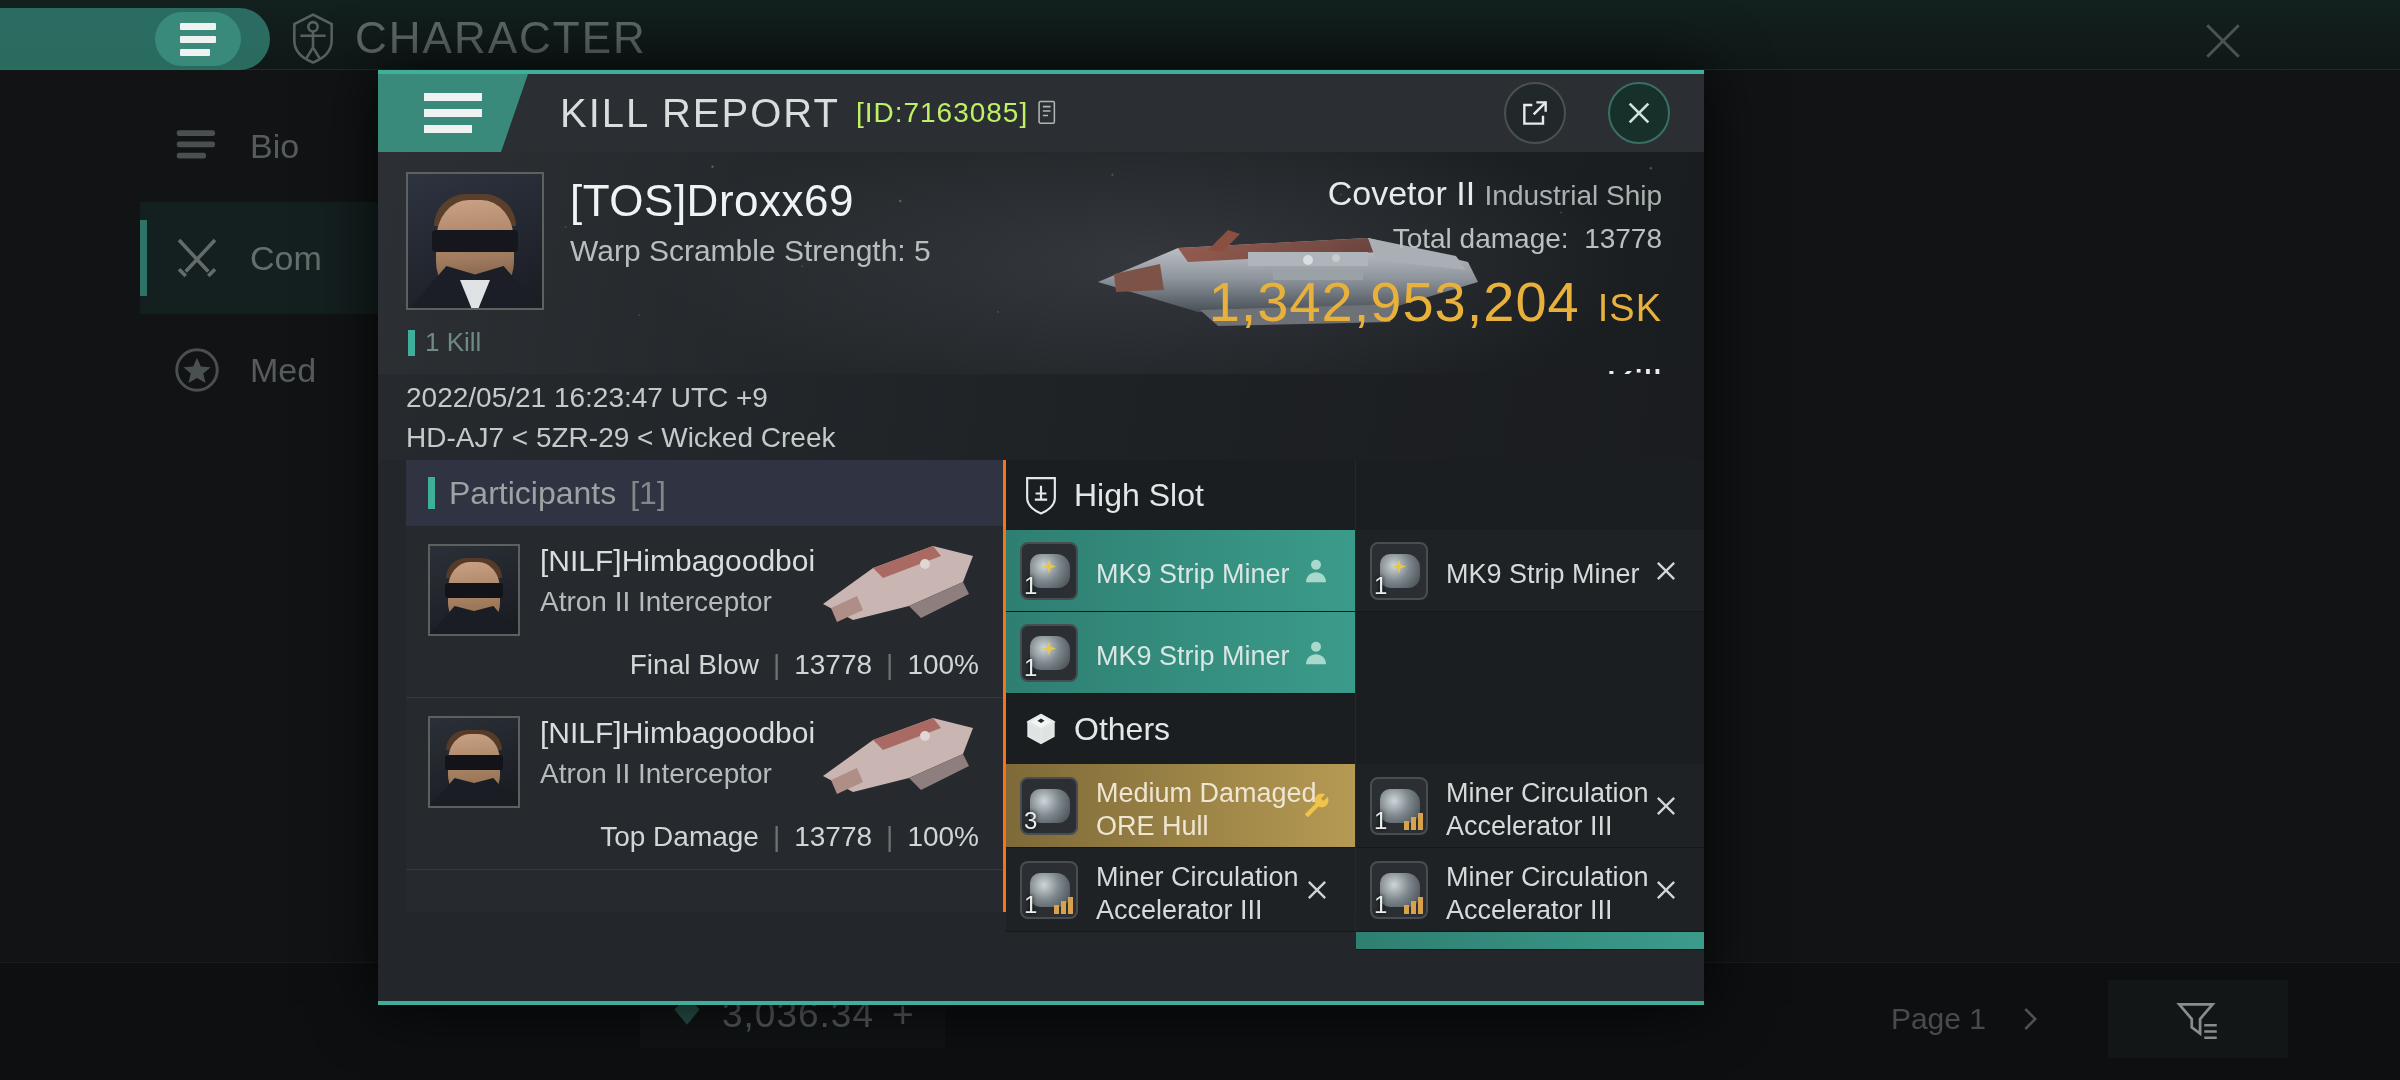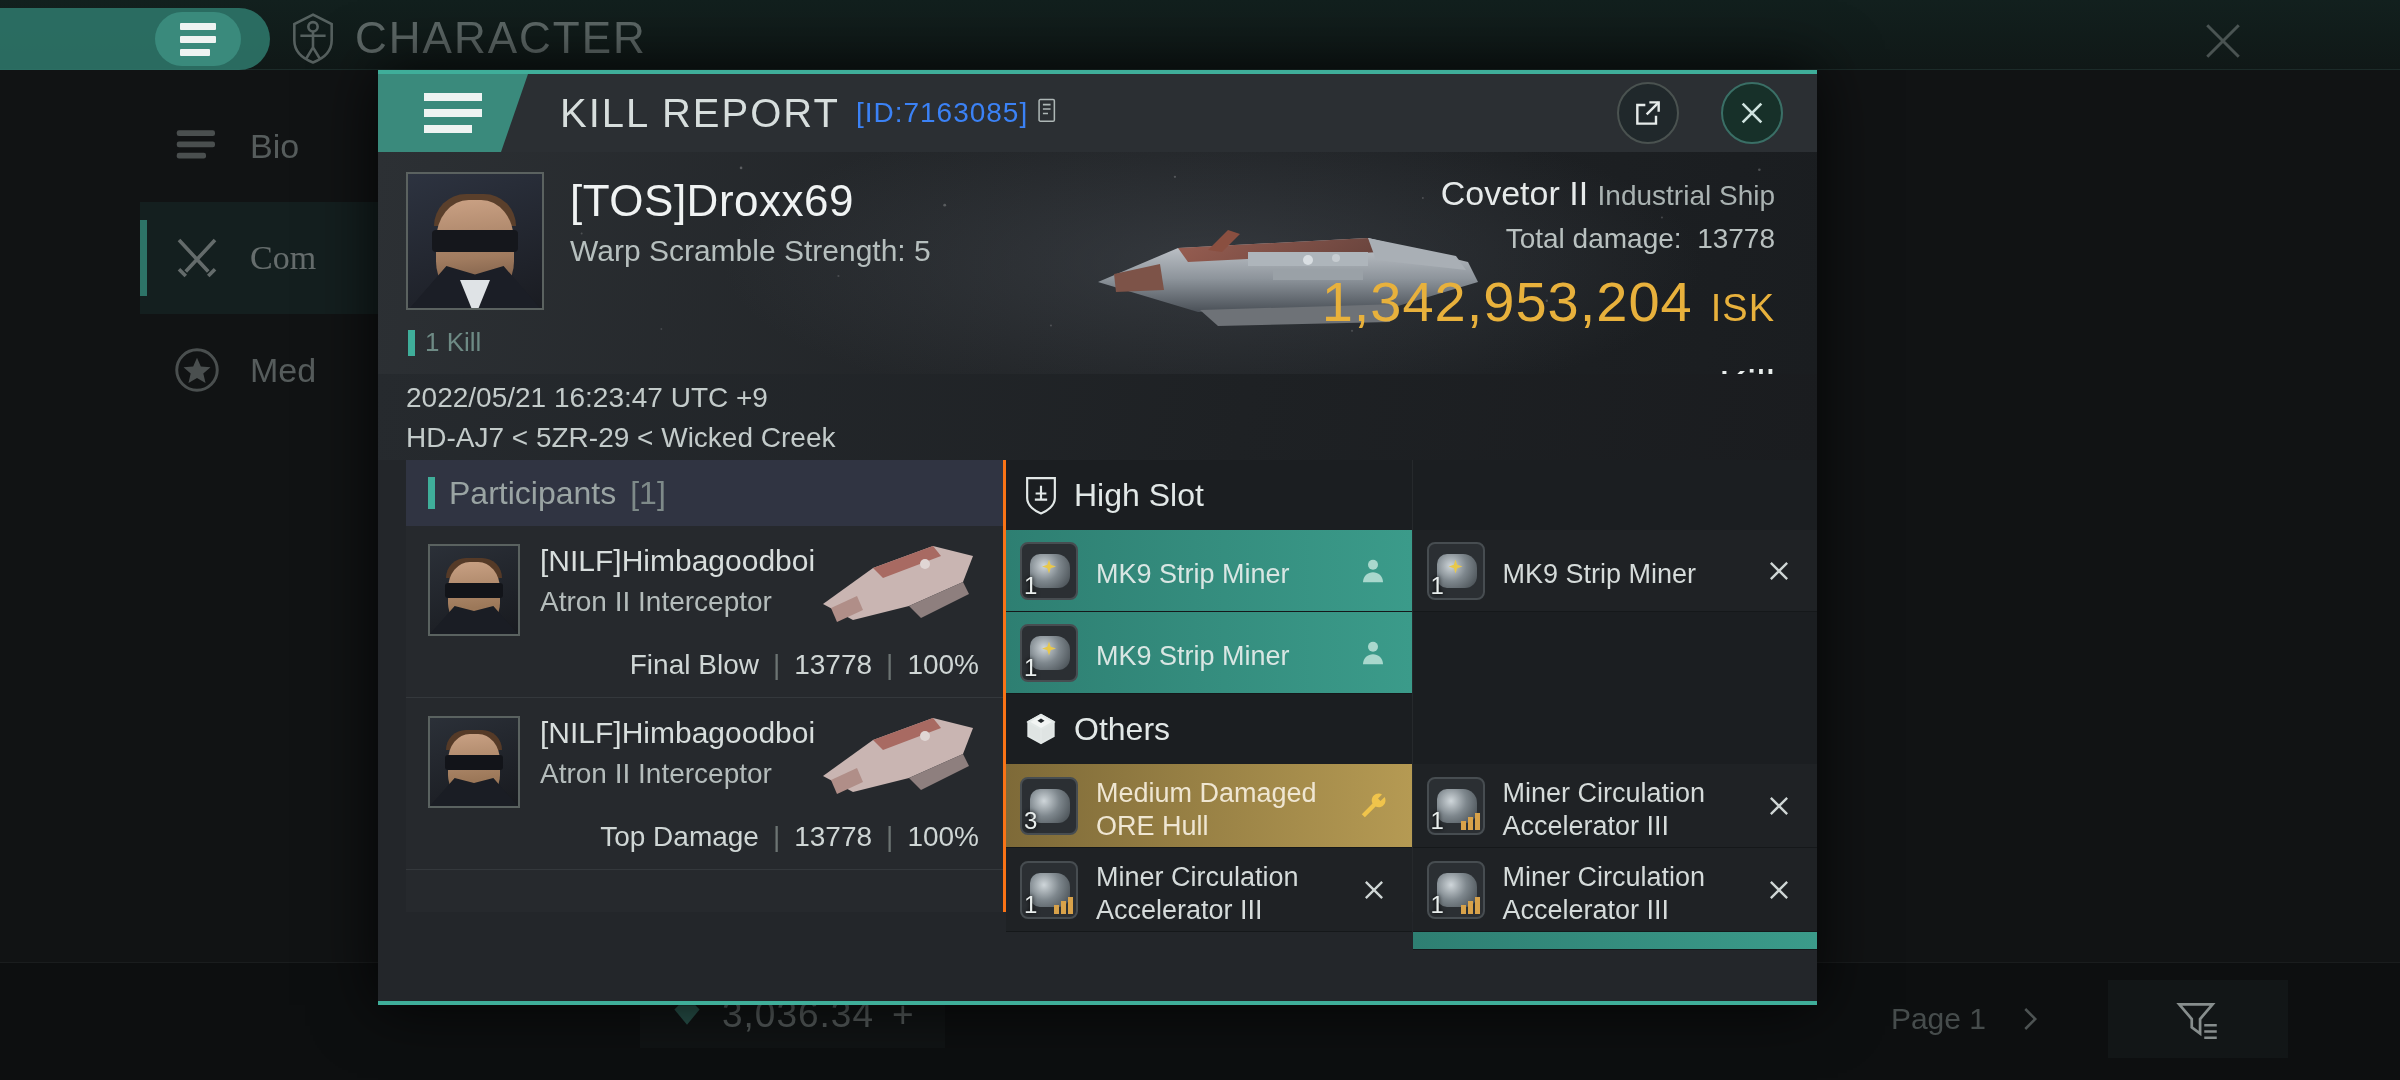--- a/index.html
+++ b/index.html
@@ -48,21 +48,21 @@
   .bg-close-x {
     position: absolute; right: 150px; top: 14px;
     width: 54px; height: 54px; opacity: .30;
   }
 
   .bg-sidebar { position: absolute; left: 140px; top: 90px; width: 270px; }
   .bg-side-item {
     height: 112px; display: flex; align-items: center; gap: 26px;
     padding-left: 30px; position: relative; opacity: .5;
   }
-  .bg-side-item.sel { background: rgba(46,110,98,.22); opacity: .62; font-family: Liberation Serif, serif; }
+  .bg-side-item.sel { background: rgba(46,110,98,.22); opacity: .62; }
   .bg-side-item.sel::before {
     content:""; position: absolute; left: 0; top: 18px; bottom: 18px; width: 7px;
     background: #3fae9a;
   }
   .bg-side-label { font-size: 34px; color: #9aa5a4; }
   .bg-ico { width: 54px; height: 54px; opacity: .75; }
 
   .bg-bottombar {
     position: absolute; left: 0; bottom: 0; width: 2400px; height: 118px;
     background: #0d0f10; border-top: 1px solid #1a1d1e;
@@ -81,21 +81,21 @@
   .bg-page-label { font-size: 30px; color: #7f8a89; }
   .bg-filter-btn {
     position: absolute; right: 112px; bottom: 22px;
     width: 180px; height: 78px; background: #15191a;
     display: flex; align-items: center; justify-content: center; opacity: .72;
   }
 
   
   .modal {
     position: absolute; left: 378px; top: 70px;
-    width: 1439px; height: 935px;
+    width: 1326px; height: 935px;
     background: #23262a;
     border-top: 4px solid #3fae9a;
     border-bottom: 4px solid #3fae9a;
     box-shadow: 0 0 60px rgba(0,0,0,.8);
     overflow: hidden;
   }
 
   
   .m-header {
     position: relative; height: 78px; background: #2b2f33;
@@ -110,22 +110,22 @@
   .m-ham i { display: block; height: 8px; background: #eef3f2; }
   .m-ham i:nth-child(1) { width: 58px; }
   .m-ham i:nth-child(2) { width: 58px; }
   .m-ham i:nth-child(3) { width: 48px; margin-right: 10px; }
 
   .m-title {
     margin-left: 32px; font-size: 40px; letter-spacing: 2px;
     color: #d7dedd; font-weight: 400;
   }
   .m-id {
-    margin-left: 16px; font-size: 28px; color: #3b82f6; letter-spacing: 1px;
-    display: flex; gap: 8px;
+    margin-left: 16px; font-size: 28px; color: #bef264; letter-spacing: 1px;
+    display: flex; align-items: center; gap: 8px;
   }
   .m-head-actions {
     position: absolute; right: 34px; top: 50%; transform: translateY(-50%);
     display: flex; align-items: center; gap: 42px;
   }
   .circ-btn {
     width: 62px; height: 62px; border-radius: 50%;
     display: flex; align-items: center; justify-content: center;
     border: 2px solid #4a5250; background: #20282b;
   }

